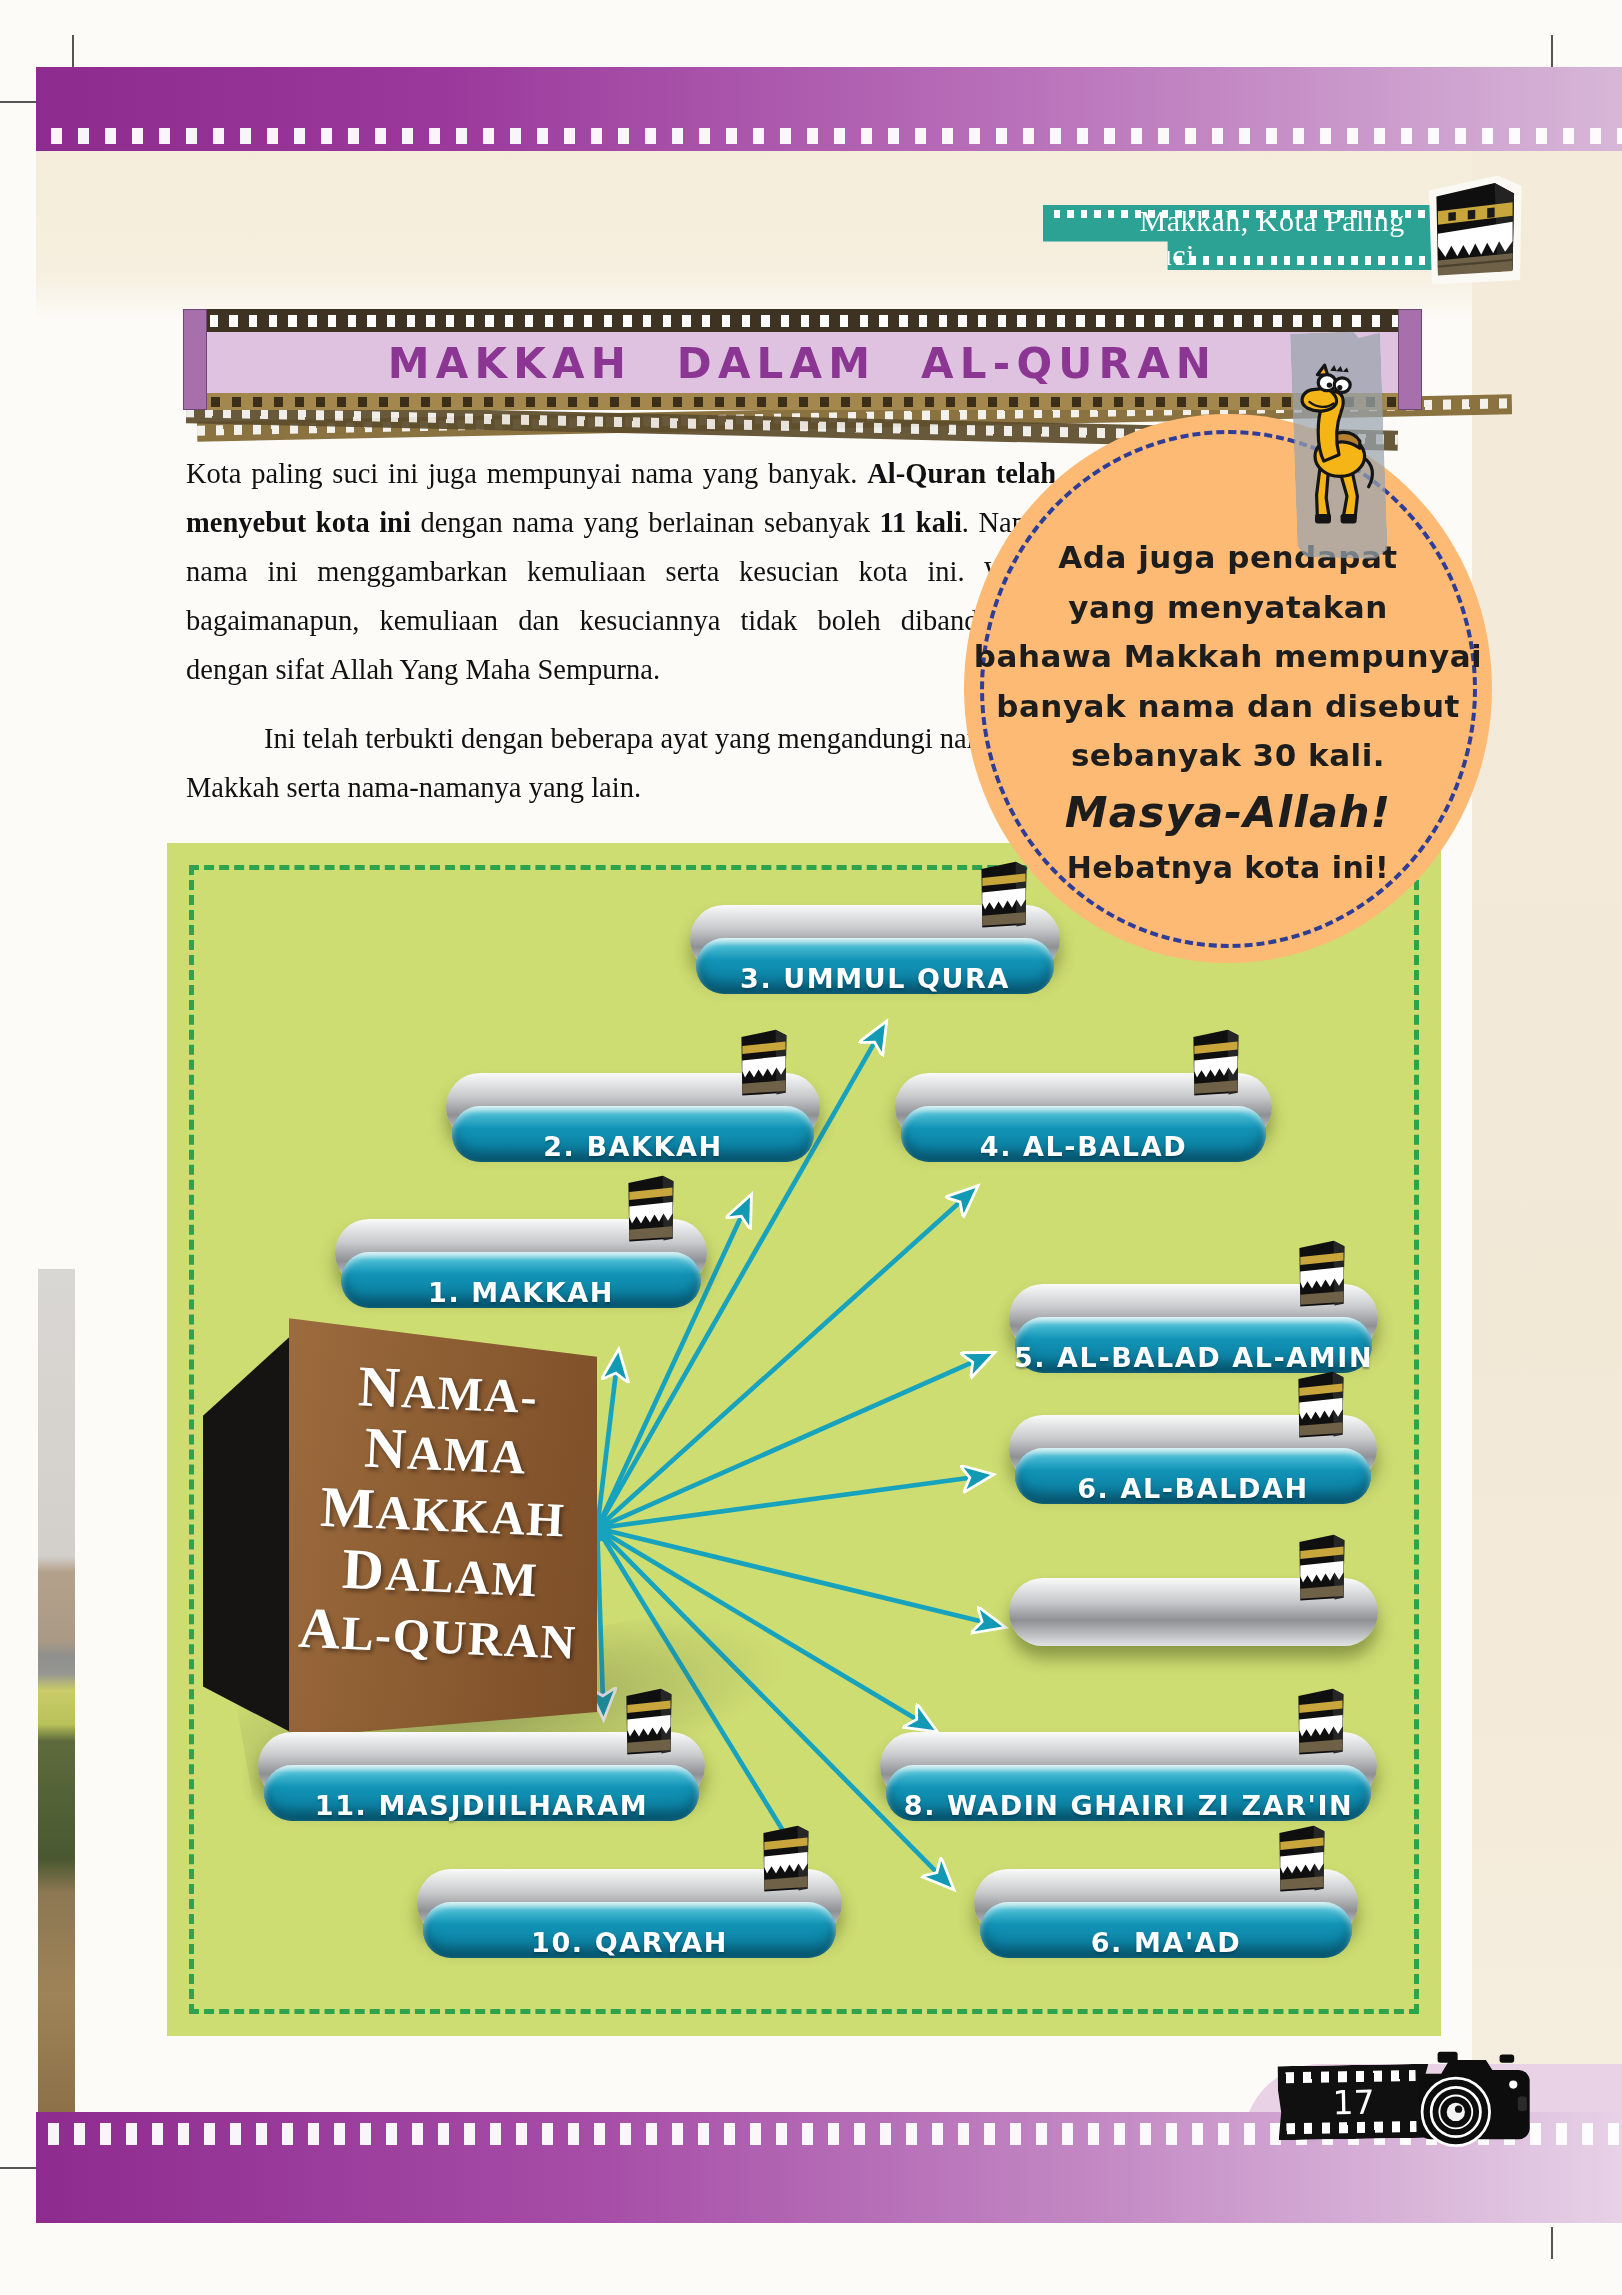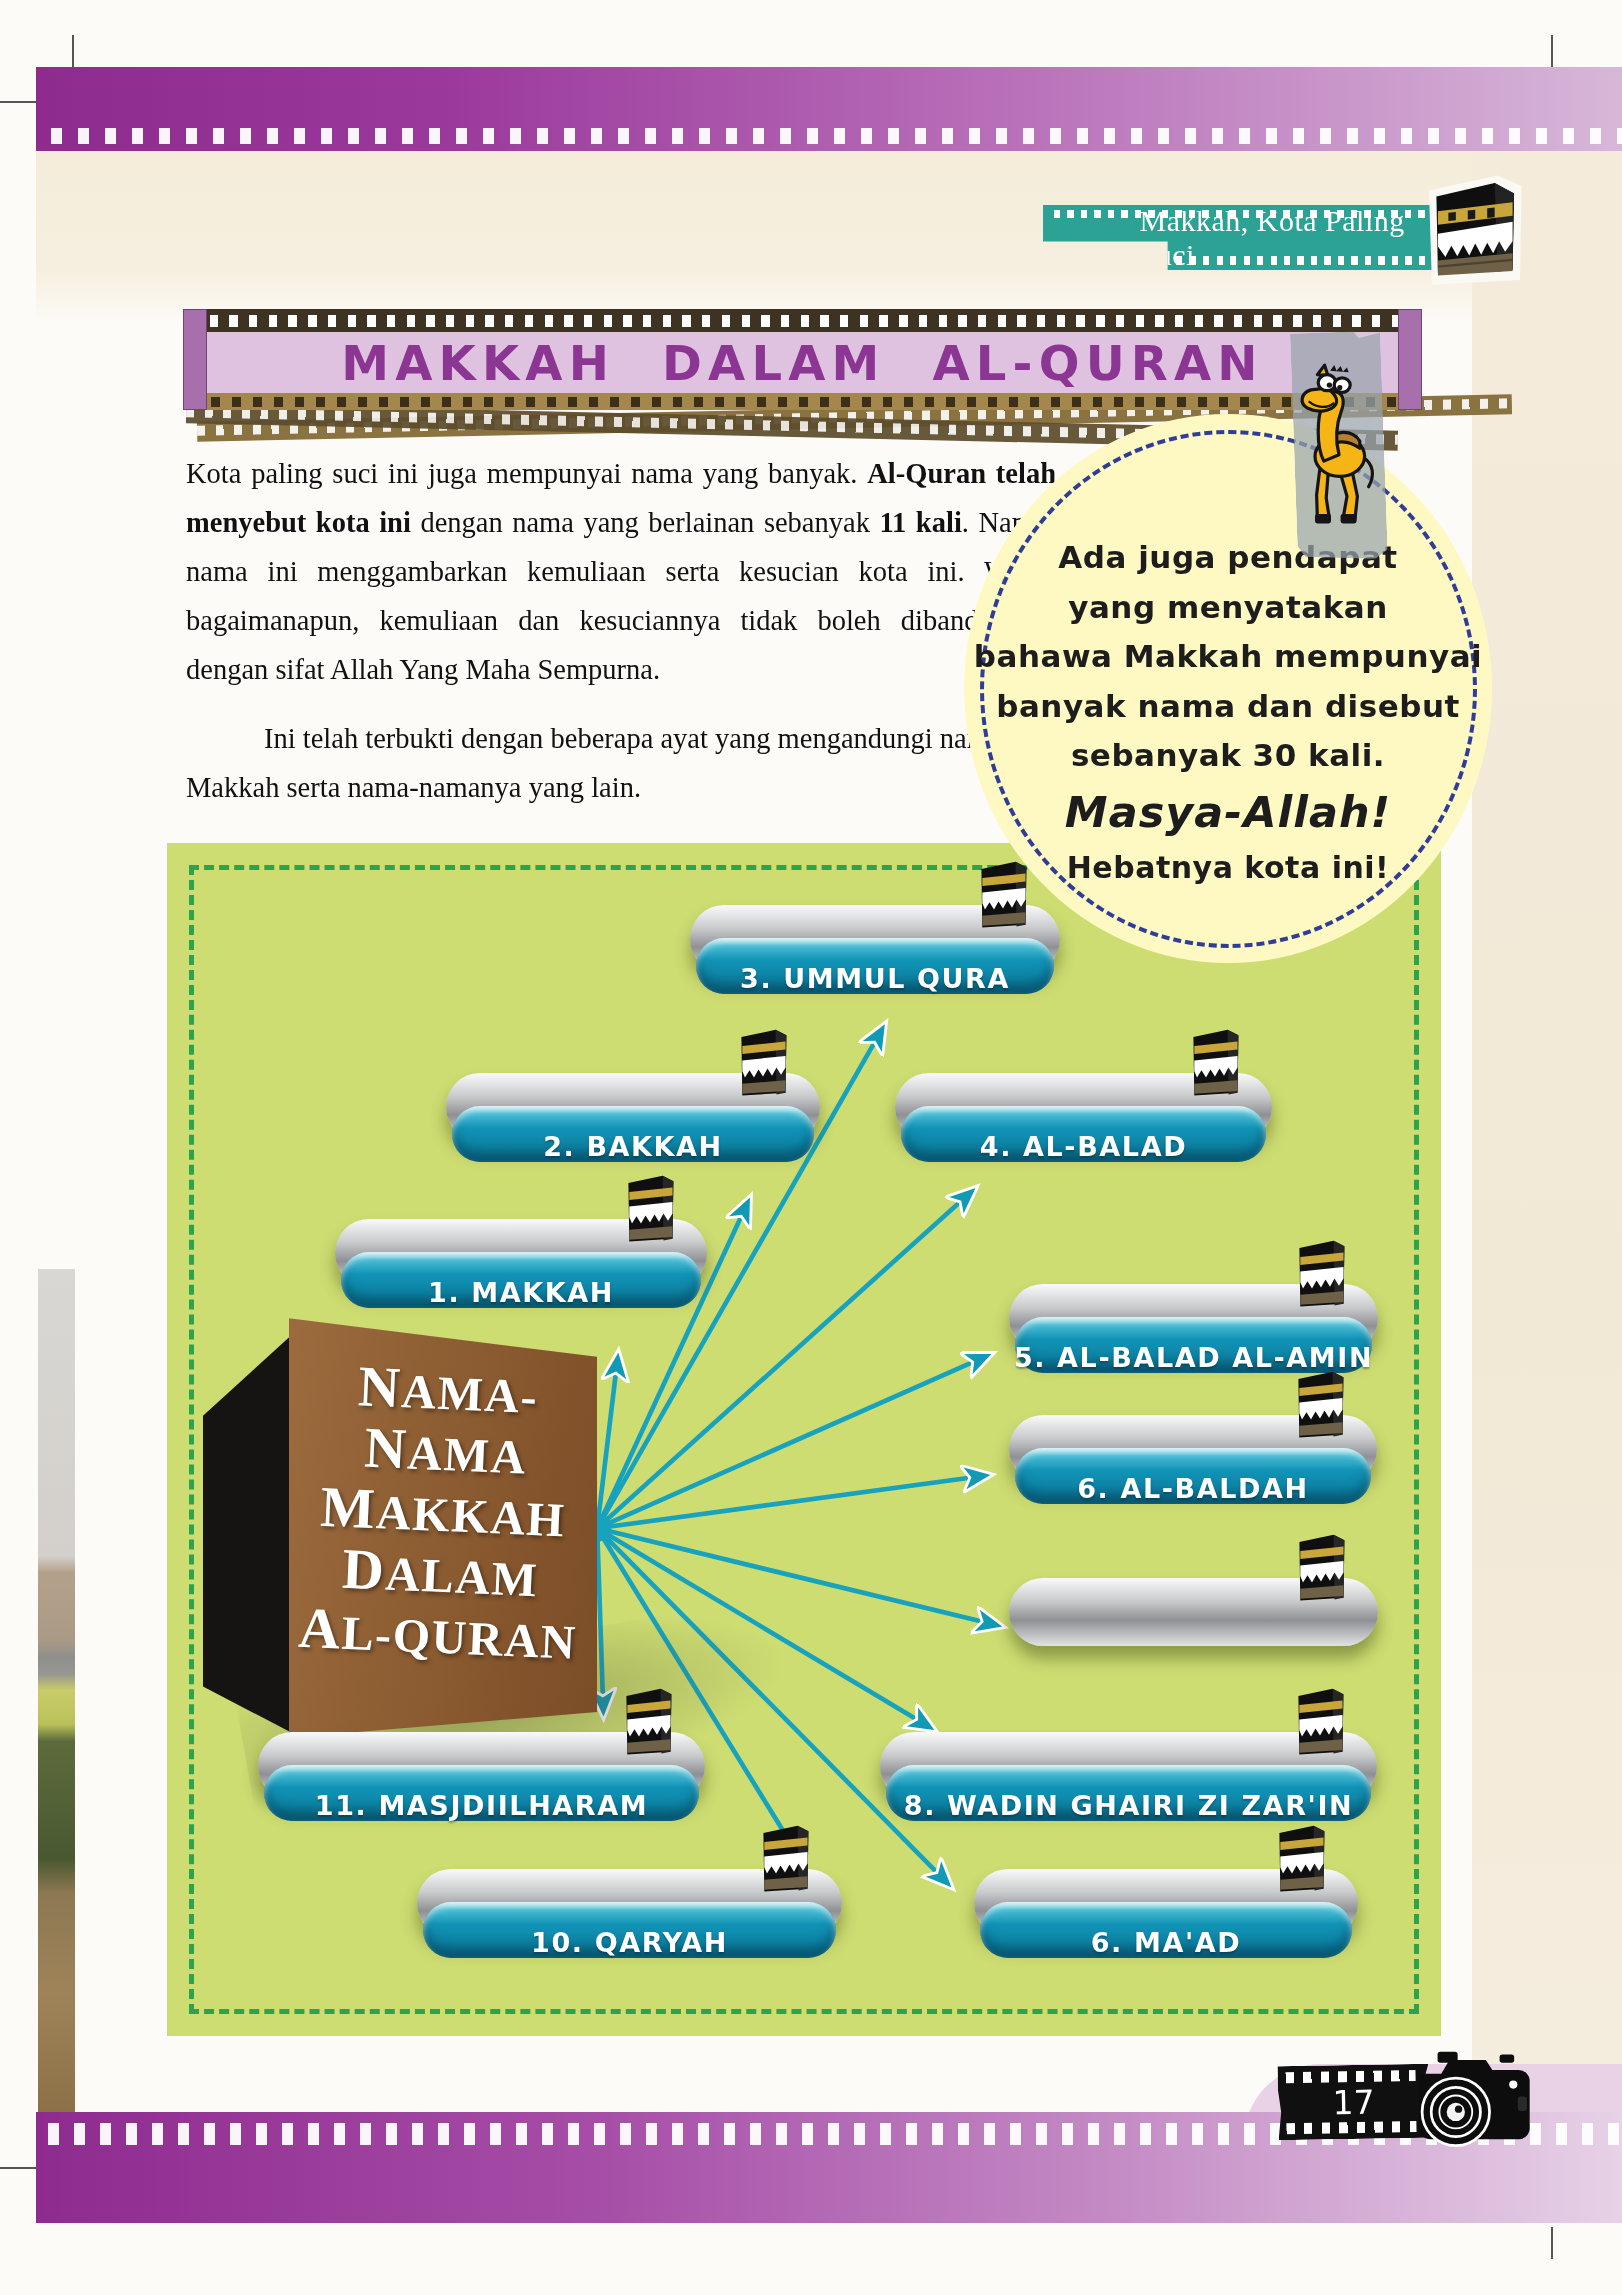--- a/index.html
+++ b/index.html
@@ -61,37 +61,37 @@
   .banner .side.l{left:0;} .banner .side.r{right:0;}
   .banner .film-top{position:absolute;left:0;right:0;top:0;height:24px;background:#3e3322;}
   .banner .film-top .dashes,.banner .film-bot .dashes{position:absolute;left:7.2px;right:7.2px;top:6.2px;height:11.4px;
     background:repeating-linear-gradient(90deg,#fff 0 8.3px,transparent 8.3px 19.7px);}
   .banner .film-bot{position:absolute;left:0;right:0;bottom:0;height:16.6px;background:#a3874c;}
   .banner .film-bot .dashes{top:3.1px;height:10.4px;
     background:repeating-linear-gradient(90deg,#3c2f1a 0 9.3px,transparent 9.3px 21px);}
   .banner .pink{position:absolute;left:23px;right:23px;top:23px;bottom:15.5px;background:#dfc2df;}
   .banner-title{position:absolute;left:24px;right:24px;top:23px;bottom:15.5px;display:flex;
     align-items:center;justify-content:center;color:#8c3693;
-    font-family:"DejaVu Sans",sans-serif;font-weight:bold;font-size:48px;
+    font-family:"DejaVu Sans",sans-serif;font-weight:bold;font-size:42px;
     letter-spacing:6.2px;word-spacing:24px;}
   .wavy{z-index:3;height:19.7px;}
   .wavy .dashes{position:absolute;left:0;right:0;top:4.1px;height:10.4px;
     background:repeating-linear-gradient(90deg,#fff 0 7.8px,transparent 7.8px 18.6px);opacity:.9;}
   .wavy1{left:197px;top:408px;width:1315px;background:#8a7340;transform:rotate(-1.2deg);}
   .wavy2{left:186px;top:417px;width:1212px;background:#5d4c2c;transform:rotate(1.3deg);opacity:.92;}
 
   
   .intro{left:186px;top:449px;width:870px;z-index:6;color:#111;
     font-size:28.5px;line-height:49px;text-align:justify;}
   .intro p{margin:0;}
   .intro p.p2{margin-top:19.7px;text-indent:78px;text-align:left;}
   .intro b{font-weight:bold;}
 
   
-  .bubble{left:964px;top:414px;width:528px;height:549px;background:#fef9c3;border-radius:50%;z-index:8;}
+  .bubble{left:964px;top:414px;width:528px;height:549px;background:#fdba74;border-radius:50%;z-index:8;}
   .bubble .dash-ring{position:absolute;left:15.5px;top:15.5px;right:15.5px;bottom:15.5px;border:4.7px dashed #2f3d96;
     border-radius:50%;}
   .bubble .lines{position:absolute;left:21px;right:21px;top:109px;bottom:62px;display:flex;
     flex-direction:column;align-items:center;justify-content:center;gap:13.5px;
     font-family:"DejaVu Sans",sans-serif;font-weight:bold;color:#1d1d1d;font-size:31px;letter-spacing:0.5px;
     white-space:nowrap;}
   .bubble .lines .big{font-size:43px;font-style:italic;letter-spacing:1px;}
   .bubble .lines .last{font-size:30px;}
 
   .polaroid{left:1294px;top:332px;width:90px;height:228px;background:rgba(152,163,173,.72);z-index:9;

